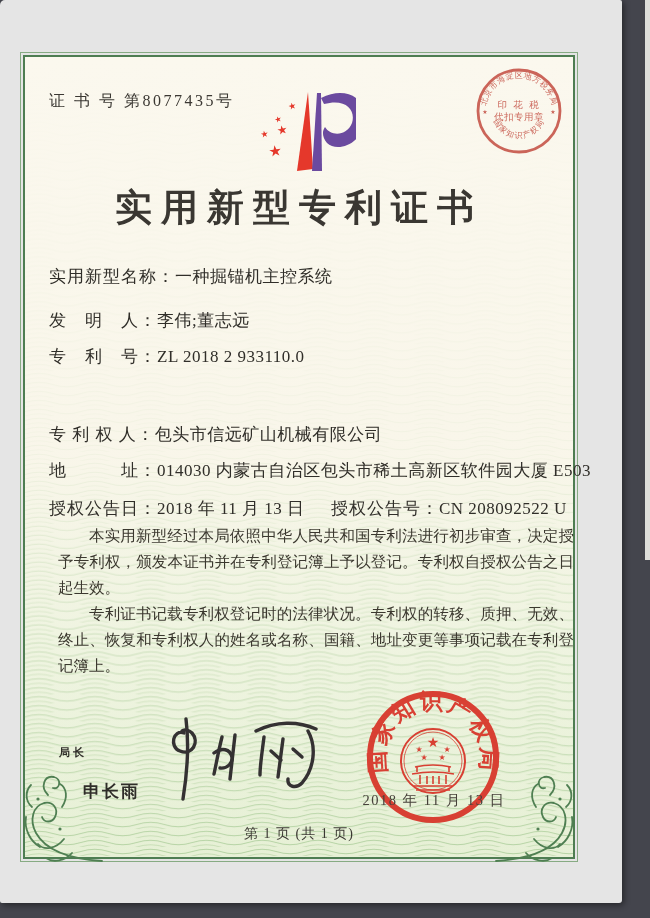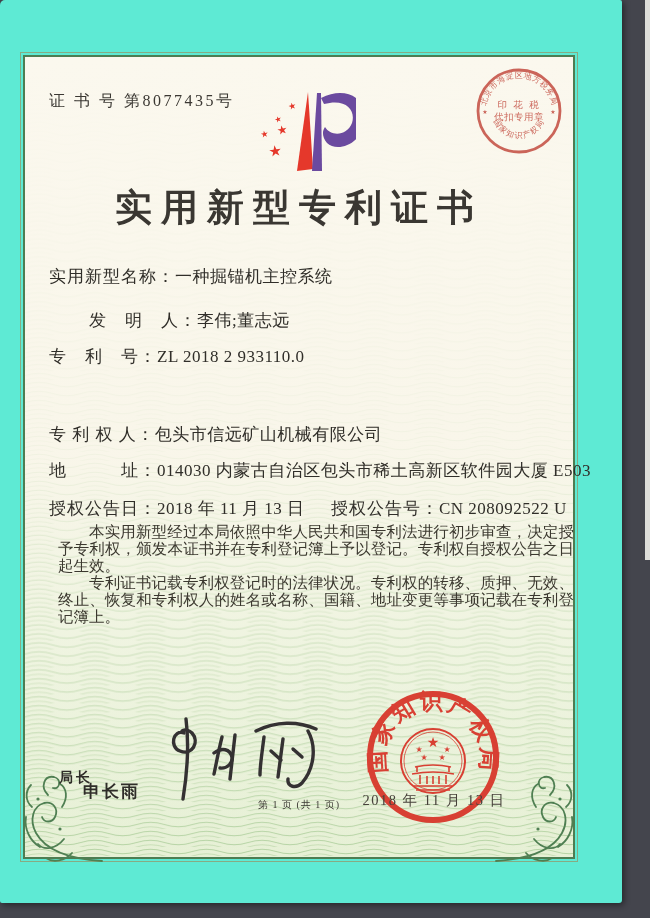--- a/index.html
+++ b/index.html
@@ -5,21 +5,21 @@
   html,body{margin:0;padding:0;}
   body{
     width:650px;height:918px;overflow:hidden;
     background:#44454d;
     font-family:"Liberation Serif","DejaVu Serif",serif;
   }
   .photo{position:relative;width:650px;height:918px;background:#44454d;}
   .edge-sliver{position:absolute;right:0;top:0;width:5px;height:560px;background:#dfdfdb;}
   .paper{
     position:absolute;left:0;top:0;width:622px;height:903px;
-    background:#5eead4;
+    background:#e5e5e5;
     border-radius:5px 2px 3px 2px;
     box-shadow:2px 2px 6px rgba(0,0,0,.45);
   }
   .frame{
     position:absolute;left:20px;top:52px;width:558px;height:810px;
     box-sizing:border-box;border:1px solid #87ab83;
   }
   .frame-inner{
     position:absolute;inset:2px;border:2px solid #4e7d52;pointer-events:none;
   }
@@ -31,45 +31,45 @@
 
   .cert-number{position:absolute;left:28px;top:38px;font-size:16px;letter-spacing:2.5px;color:#3b3833;}
   .logo{position:absolute;left:230px;top:36px;width:105px;height:86px;}
   .title{
     position:absolute;left:0;top:130px;width:100%;text-align:center;
     font-size:37px;font-weight:700;letter-spacing:9px;color:#3a3732;
   }
   .row{position:absolute;left:28px;font-size:17px;white-space:nowrap;color:#302e29;}
   .row .lbl{letter-spacing:1px;}
   .row .val{letter-spacing:.5px;}
-  .row.r1{top:212px;} .row.r2{top:256px;margin-left:40px;} .row.r3{top:292px;}
+  .row.r1{top:212px;} .row.r2{top:256px;} .row.r3{top:292px;}
   .row.r4{top:332px;} .row.r5{top:370px;text-align:right;} .row.r6{top:406px;}
   .row.r7{top:444px;}
   .row .col2{position:absolute;left:282px;top:0;white-space:nowrap;}
 
   .body-text{
     position:absolute;left:37px;top:470px;width:516px;
-    font-size:15.5px;line-height:17px;color:#3b382f;text-align:justify;
+    font-size:15.5px;line-height:26px;color:#3b382f;text-align:justify;
   }
   .body-text p{margin:0;text-indent:2em;}
 
-  .director-title{position:absolute;left:38px;top:692px;font-size:14px;letter-spacing:3px;color:#2f2d29;font-weight:600;margin-top:24px;}
+  .director-title{position:absolute;left:38px;top:692px;font-size:11px;letter-spacing:3px;color:#2f2d29;font-weight:600;}
   .director-name{position:absolute;left:38px;top:727px;font-size:17px;letter-spacing:2px;color:#2f2d29;font-weight:600;margin-left:24px;}
   .signature{position:absolute;left:135px;top:660px;width:180px;height:95px;}
 
   .main-seal{position:absolute;left:342px;top:634px;width:140px;height:140px;opacity:.95;}
   .seal-date{
     position:absolute;left:338px;top:738px;width:150px;text-align:center;
     font-size:14.5px;letter-spacing:1.5px;color:#46413a;z-index:5;
   }
   .tax-seal{position:absolute;left:454px;top:14px;width:88px;height:88px;opacity:.9;}
 
   .footer{
-    position:absolute;left:0;top:745px;width:100%;text-align:center;
-    font-size:10px;letter-spacing:1px;color:#3b3833;
+    position:absolute;left:0;top:772px;width:100%;text-align:center;
+    font-size:14px;letter-spacing:1px;color:#3b3833;
   }
 </style>
 </head>
 <body>
 
 <div class="photo">
   <div class="edge-sliver"></div>
 
   <div class="paper">
     <div class="frame">

